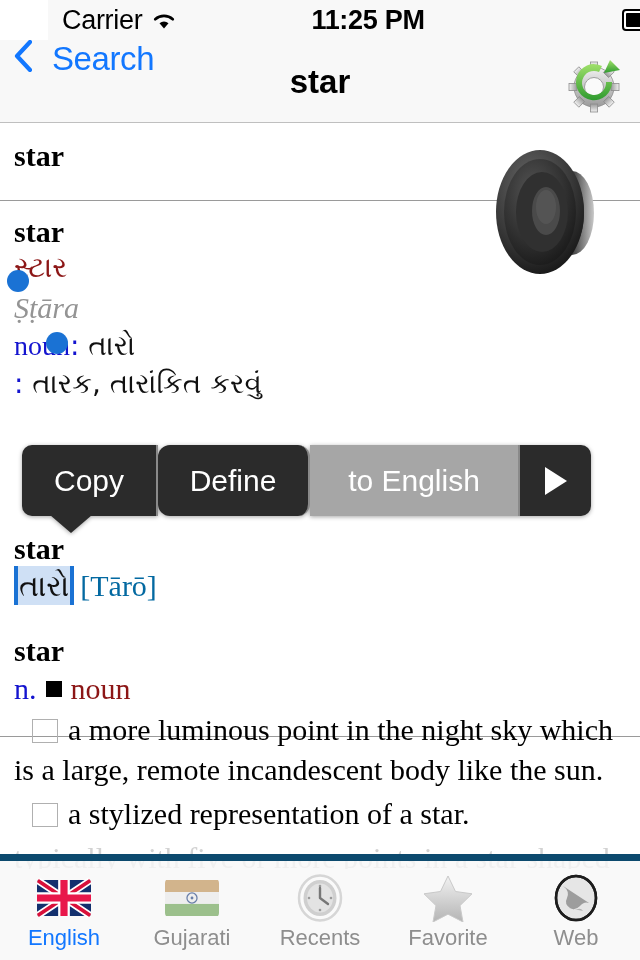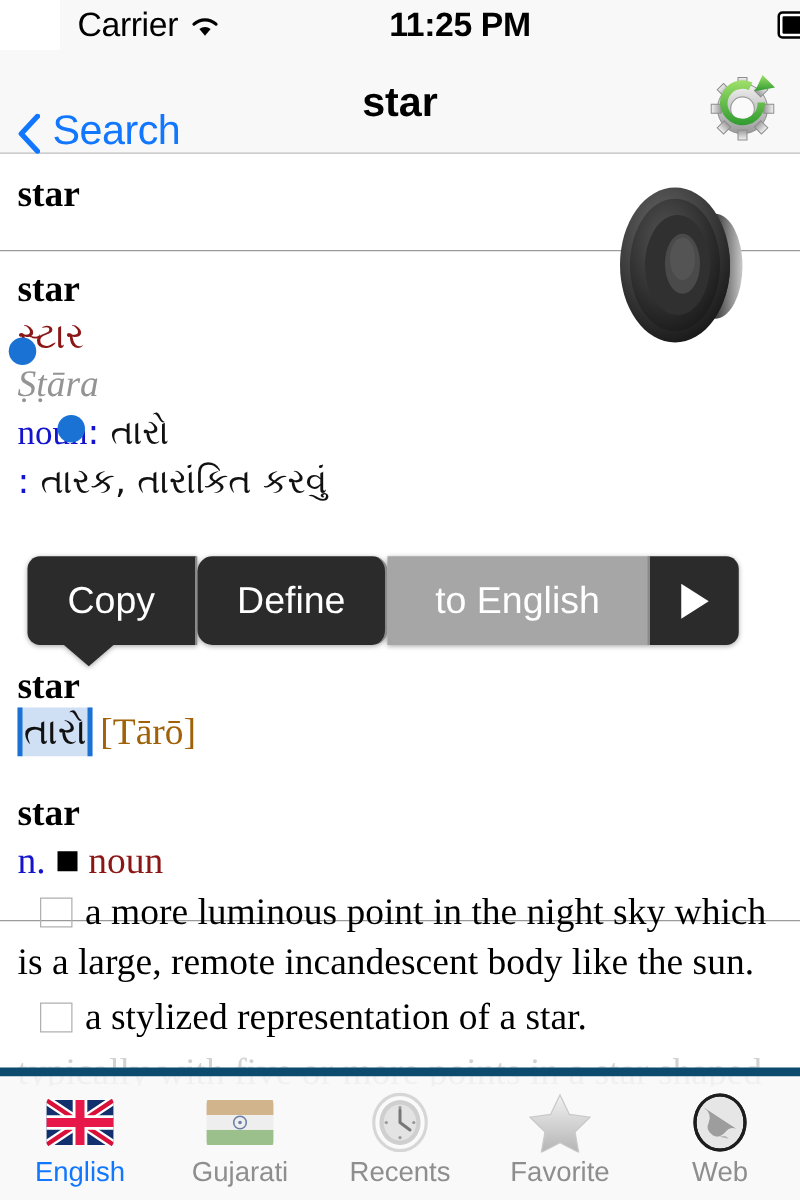--- a/index.html
+++ b/index.html
@@ -50,21 +50,21 @@
 
   
   #nav-bar {
     position: absolute; left: 0; top: 40px;
     width: 640px; height: 83px;
     background: #f8f8f8;
     border-bottom: 1px solid #bfbfbf;
   }
   #back-button {
     position: absolute; left: 14px; top: 0; height: 83px;
-    display: flex; align-items: flex-end; gap: 10px;
+    display: flex; align-items: flex-start; gap: 20px;
     cursor: pointer;
   }
   .chevron-left { width: 18px; height: 32px; }
   #back-label { font-size: 33px; color: #1277ff; letter-spacing: -0.4px; }
   #nav-title {
     position: absolute; left: 0; right: 0; top: 0; height: 83px;
     display: flex; align-items: center; justify-content: center;
     font-size: 33px; font-weight: bold; color: #000;
   }
   #sync-button {
@@ -82,21 +82,21 @@
   .hr {
     height: 1px; background: #9a9a9a; width: 100%;
   }
   .entry { padding: 0 14px; }
   .headword {
     font-family: "Liberation Serif", serif;
     font-weight: bold; font-size: 30px; color: #000;
     line-height: 1.22;
   }
   .guj-red {
-    font-family: Liberation Sans, sans-serif;
+    font-family: Liberation Mono, monospace;
     font-size: 29px; color: #8c1616; line-height: 1.3;
   }
   .translit {
     font-family: "Liberation Serif", serif;
     font-style: italic; font-size: 30px; color: #949494; line-height: 1.3;
   }
   .sense-line {
     font-family: "DejaVu Sans", sans-serif;
     font-size: 28px; color: #111; line-height: 1.35;
   }
@@ -119,21 +119,21 @@
     position: relative;
     font-family: "DejaVu Sans", sans-serif;
     font-size: 30px; color: #111; line-height: 1.3;
     display: flex; align-items: baseline;
   }
   #sel-highlight {
     background: #cfe0f5; padding: 0 1px; position: relative;
     border-left: 4px solid #1a72d4; border-right: 4px solid #1a72d4;
     margin-right: 6px;
   }
-  #sel-bracket { font-family: "Liberation Serif", serif; font-size: 30px; color: #a16207; }
+  #sel-bracket { font-family: "Liberation Serif", serif; font-size: 30px; color: #0369a1; }
   .sel-handle {
     position: absolute; width: 22px; height: 22px; border-radius: 50%;
     background: #1a72d4; z-index: 6;
   }
   #handle-start { left: 7px; top: 146px; }
   #handle-end { left: 46px; top: 208px; }
 
   #rule2 { position: absolute; left: 0; top: 224px; width: 640px; }
 
   

